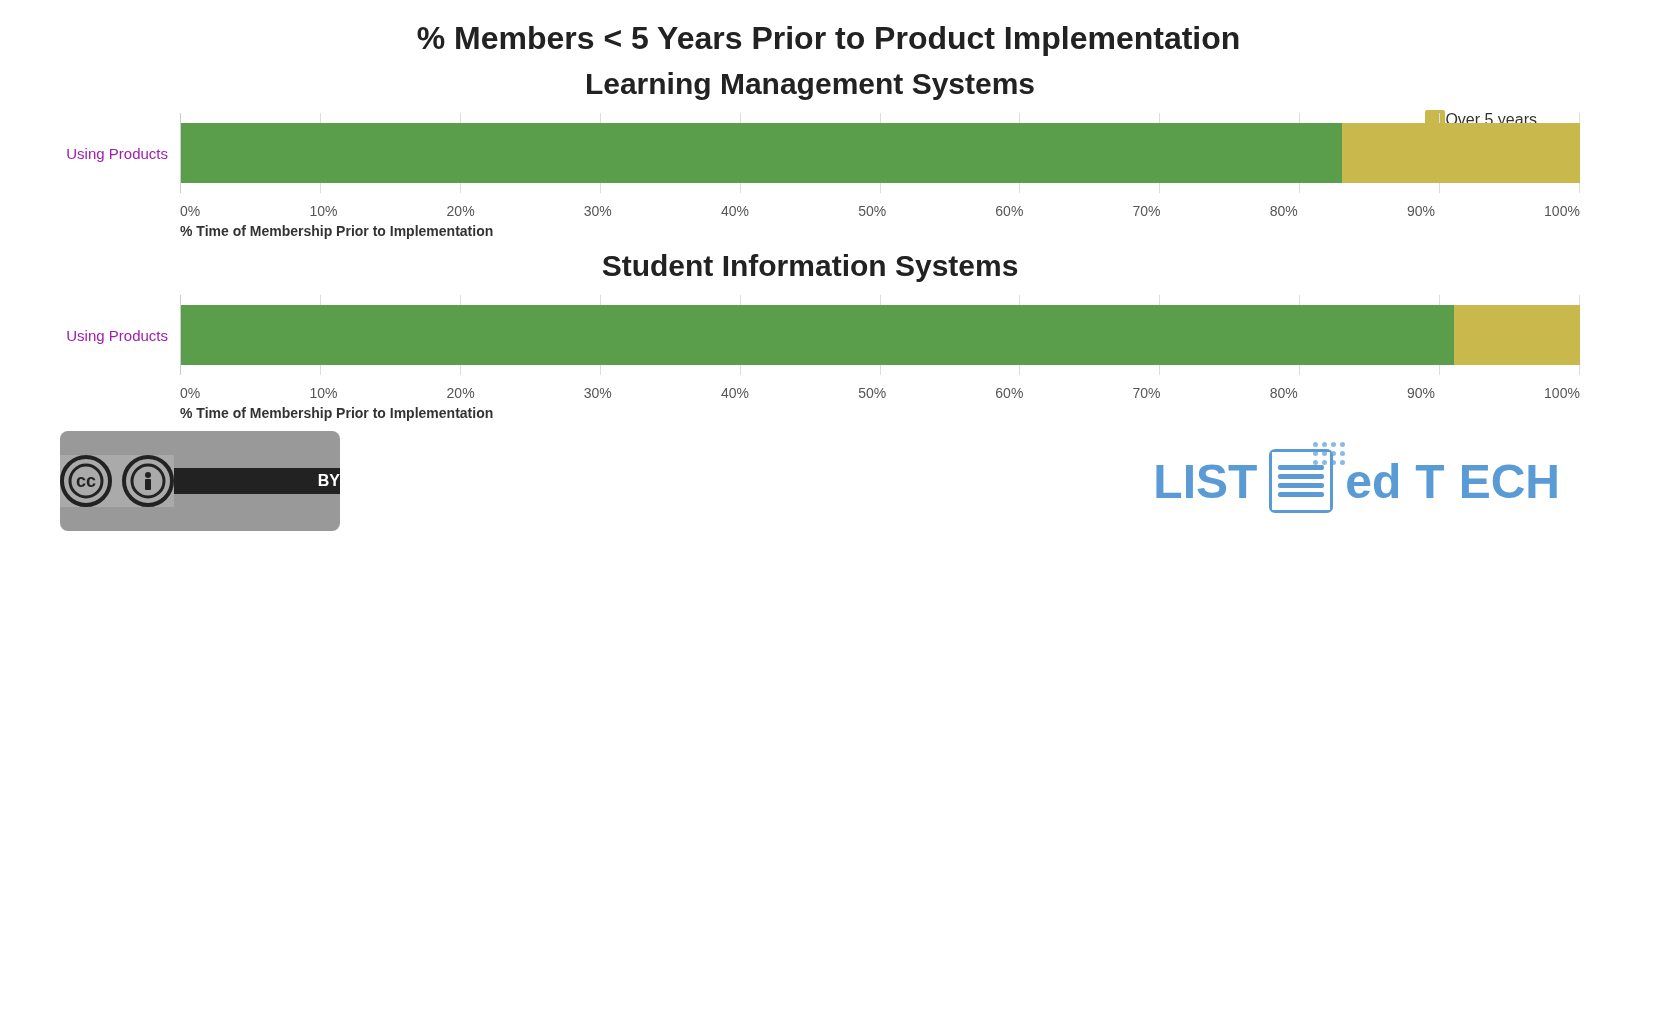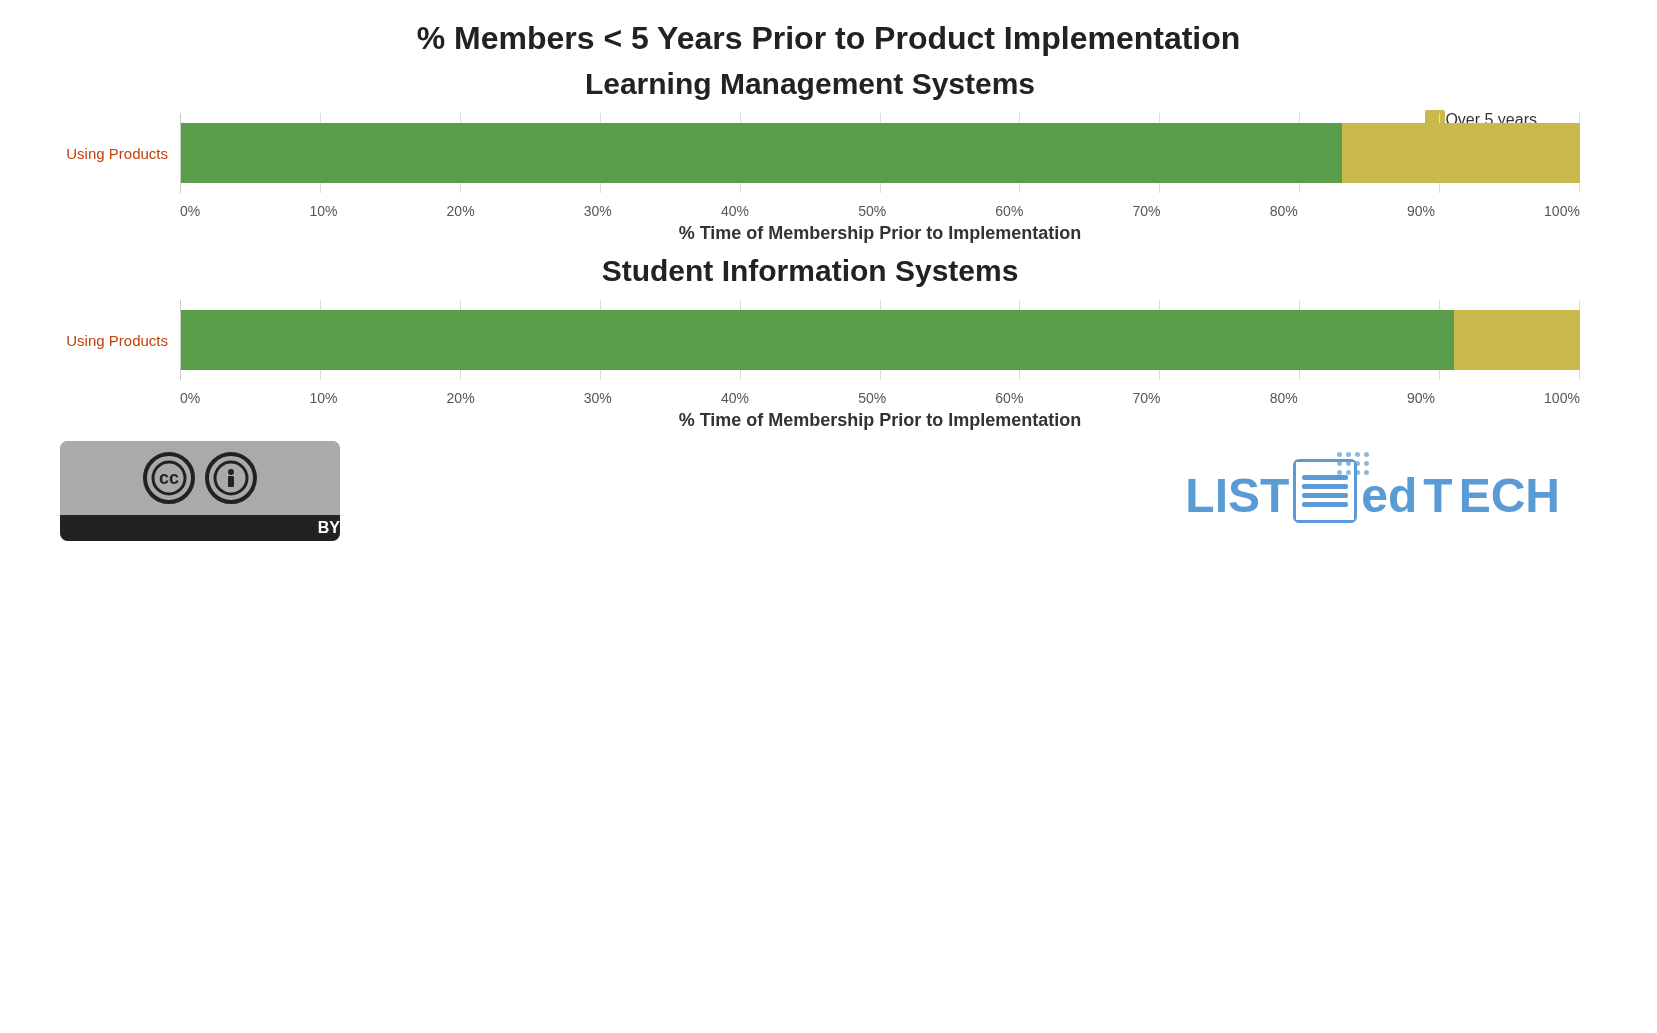--- a/index.html
+++ b/index.html
@@ -62,21 +62,21 @@
 
     .chart-area {
       display: flex;
       align-items: center;
       width: 100%;
       margin-bottom: 6px;
     }
 
     .y-label {
       font-size: 15px;
-      color: #c2410c;
+      color: #a21caf;
       width: 140px;
       text-align: right;
       padding-right: 12px;
       flex-shrink: 0;
     }
 
     .bar-container {
       flex: 1;
       position: relative;
       height: 80px;
@@ -124,22 +124,22 @@
       padding: 4px 0 0 0;
     }
 
     .x-tick {
       font-size: 14px;
       color: #555;
       text-align: center;
     }
 
     .x-axis-label {
-      text-align: center;
-      font-size: 18px;
+      text-align: left;
+      font-size: 14px;
       font-weight: bold;
       color: #333;
       margin-top: 4px;
       margin-left: 140px;
     }
 
     .footer {
       display: flex;
       align-items: center;
       justify-content: space-between;
@@ -149,21 +149,21 @@
       padding: 0 20px;
     }
 
     
     .cc-logo {
       width: 280px;
       height: 100px;
       background: #999;
       border-radius: 8px;
       display: flex;
-      flex-direction: column;
+      flex-direction: row;
       align-items: center;
       justify-content: center;
       overflow: hidden;
       position: relative;
     }
 
     .cc-top {
       background: #aaa;
       width: 100%;
       flex: 1;
@@ -193,22 +193,22 @@
       justify-content: center;
       font-size: 18px;
       font-weight: bold;
       color: #222;
       background: transparent;
     }
 
     
     .listedtech-logo {
       display: flex;
-      align-items: flex-end;
-      gap: 4px;
+      align-items: center;
+      gap: 12px;
     }
 
     .logo-text-list {
       font-size: 48px;
       font-weight: 700;
       color: #5b9bd5;
       font-family: Arial, sans-serif;
     }
 
     .logo-box {

